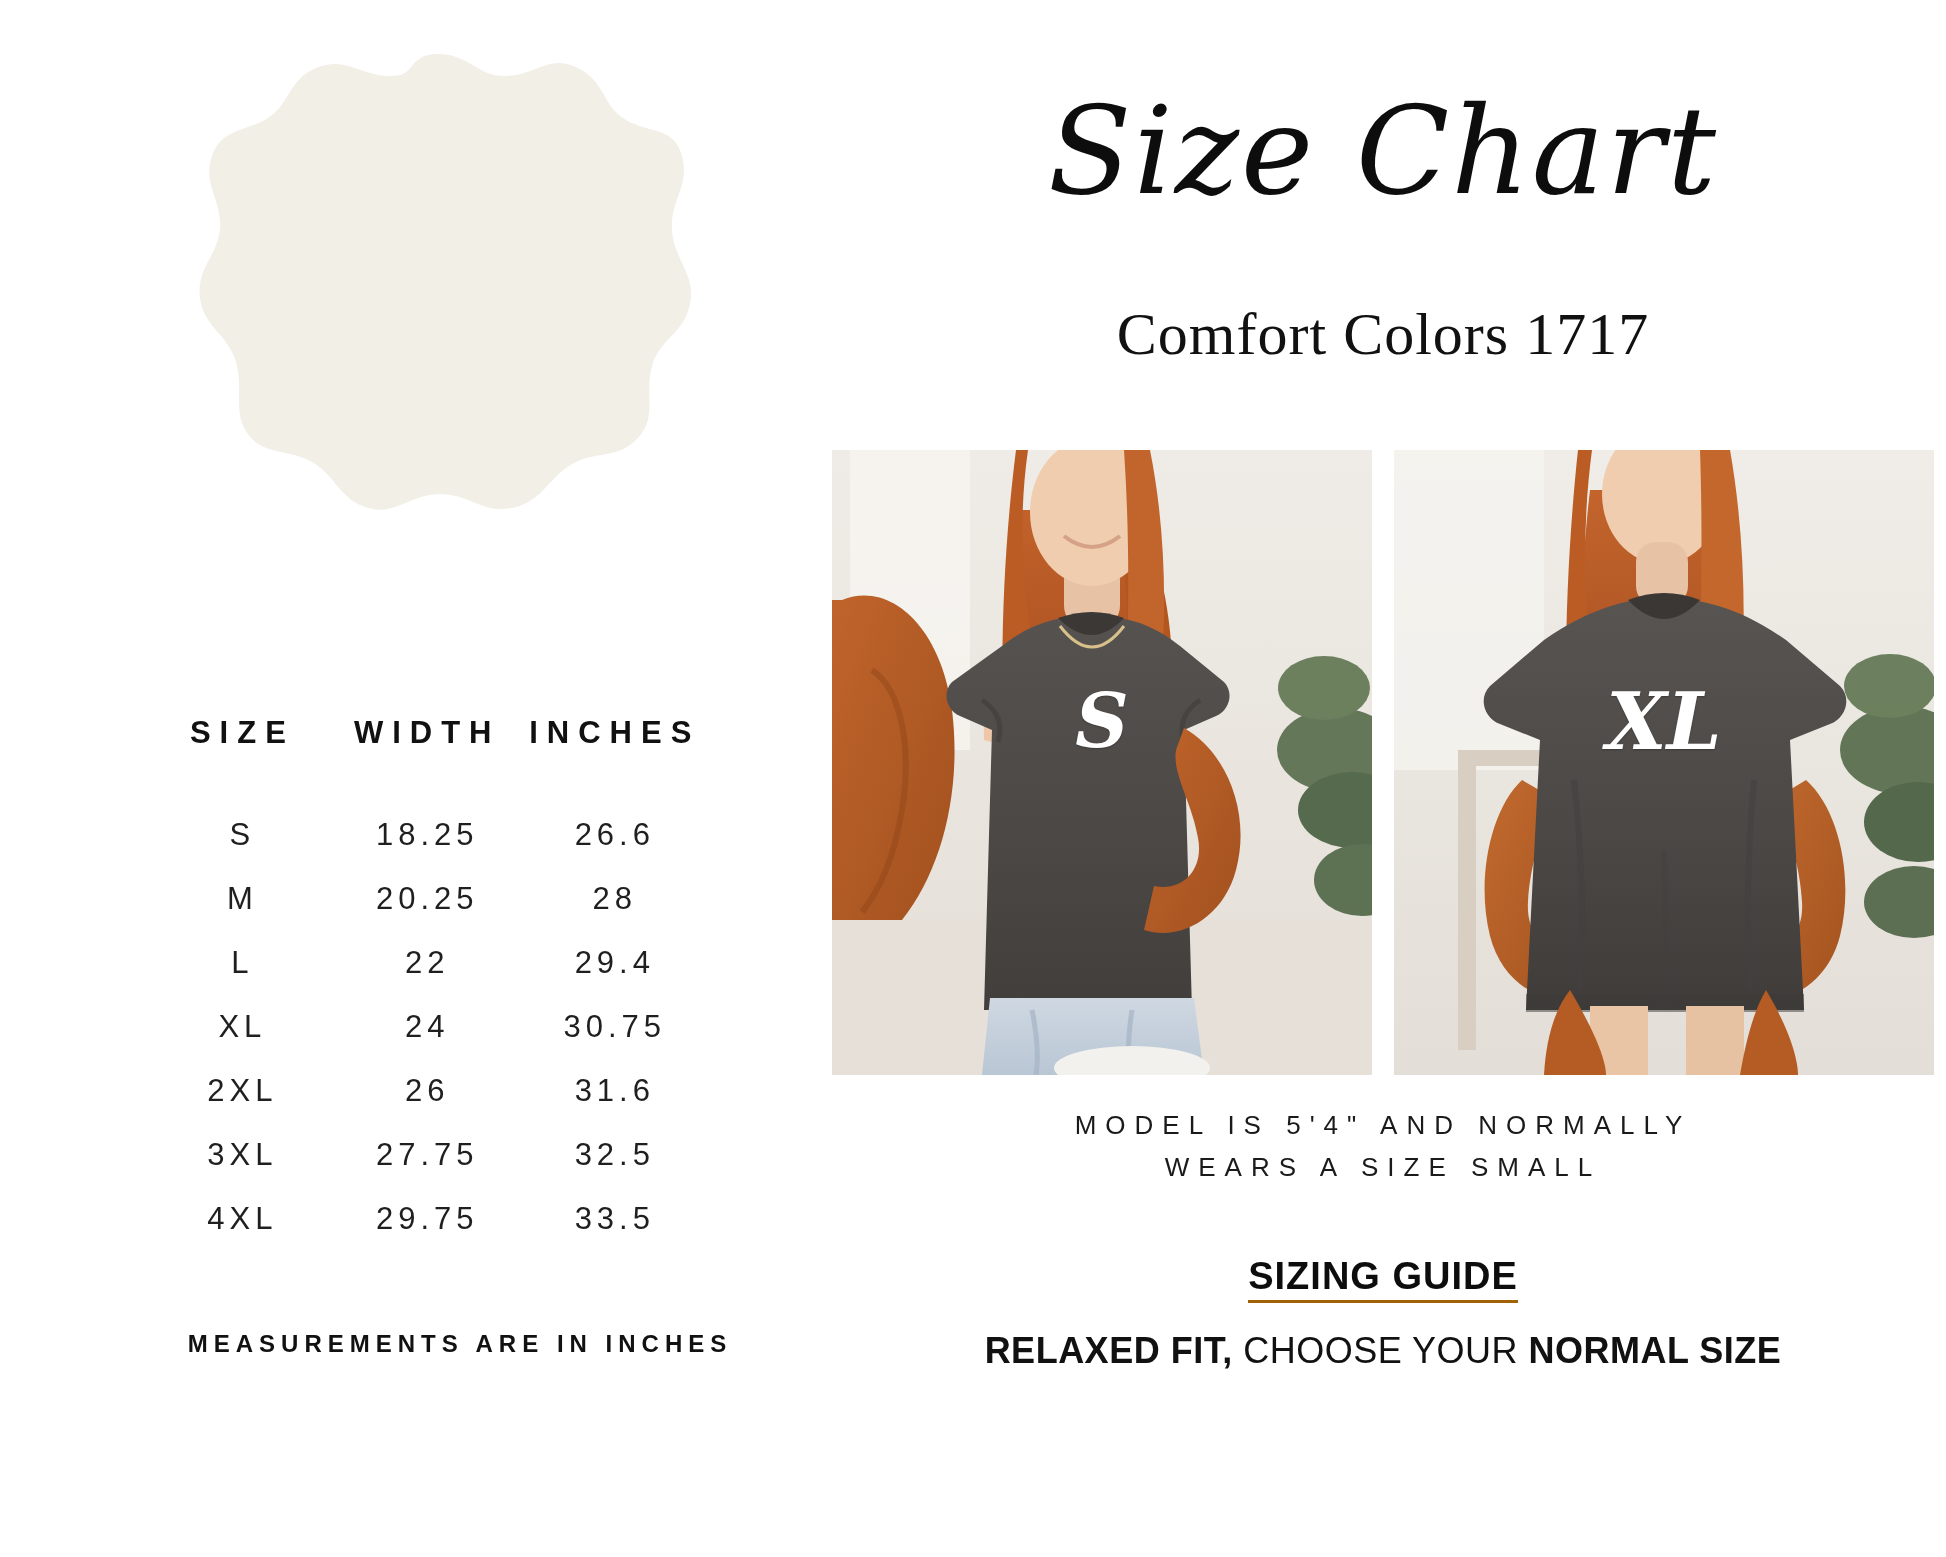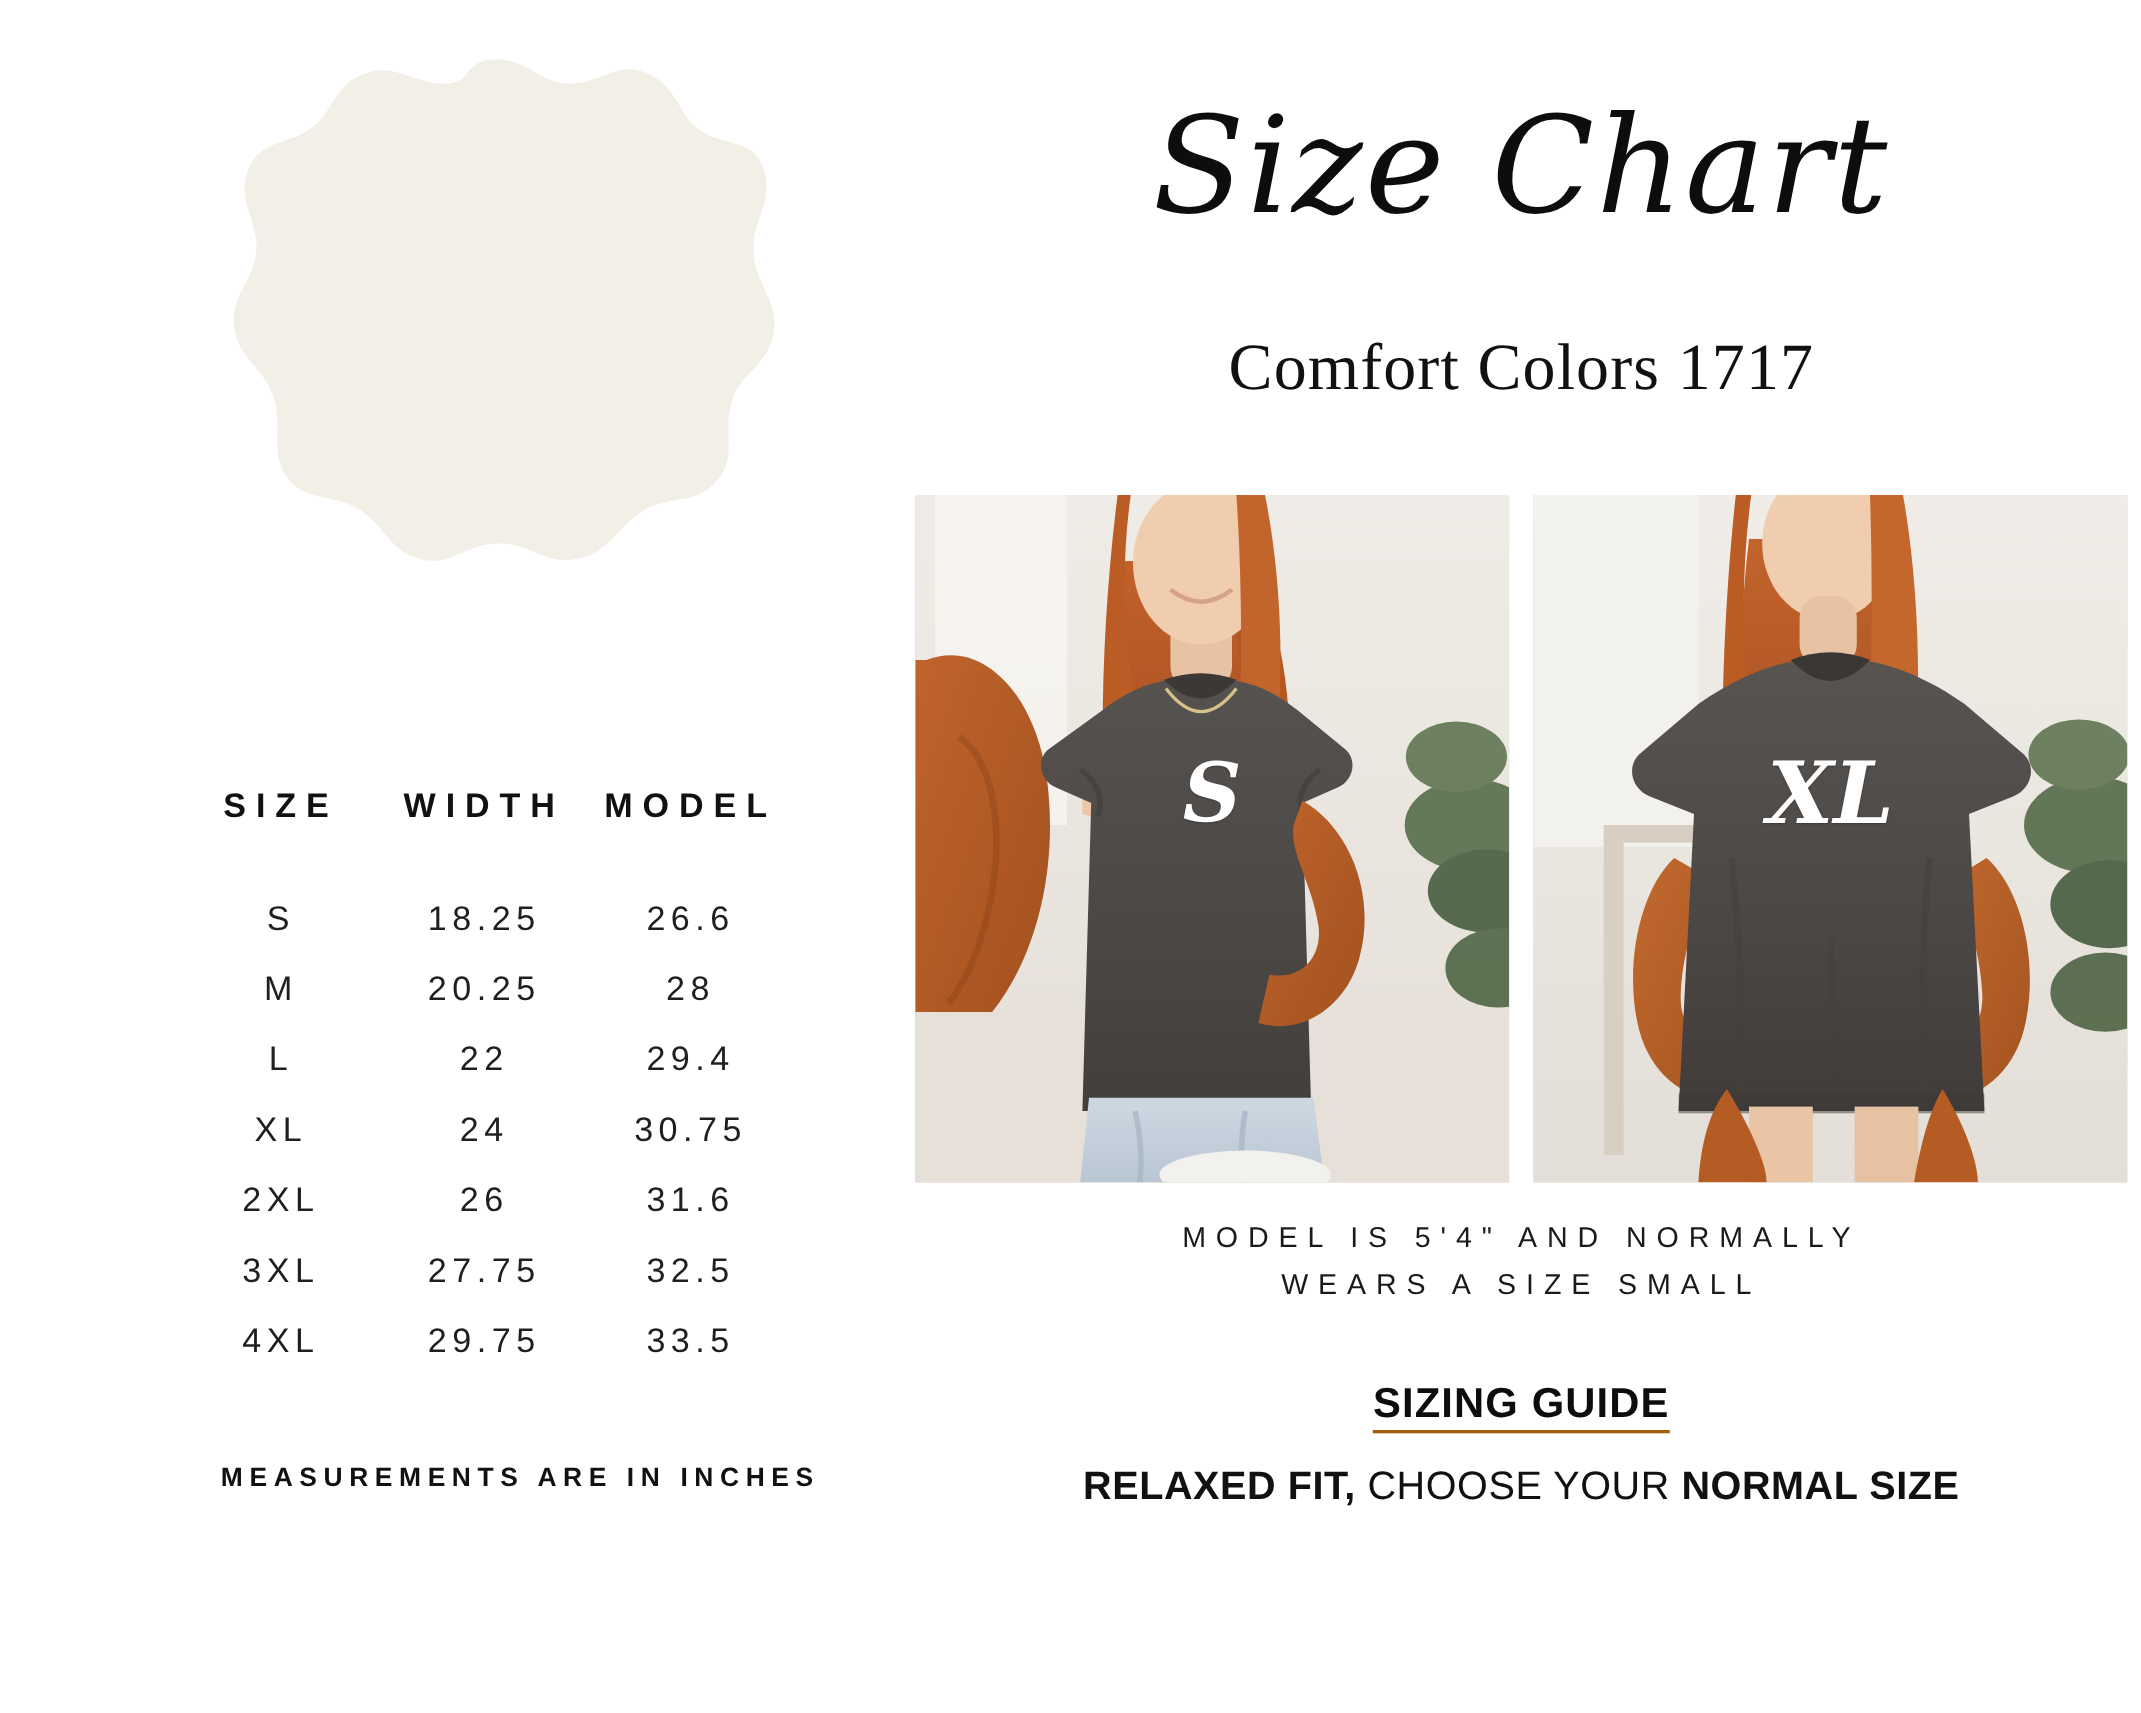--- a/index.html
+++ b/index.html
@@ -19,21 +19,21 @@
   .page {
     position: relative;
     width: 1946px;
     height: 1557px;
     background: #ffffff;
   }
 
   
   .left-col {
     position: absolute;
-    left: 13px;
+    left: 0;
     top: 0;
     width: 820px;
     height: 1163px;
   }
 
   
   .blob-wrap {
     position: absolute;
     left: 178px;
     top: 48px;
@@ -242,21 +242,21 @@
       <table class="size-table">
         <colgroup>
           <col class="c-size">
             <col class="c-width">
             <col class="c-length">
         </colgroup>
         <thead>
           <tr>
             <th>SIZE</th>
             <th>WIDTH</th>
-            <th>MODEL</th>
+            <th>INCHES</th>
           </tr>
         </thead>
         <tbody>
           <tr>
             <td>S</td>
             <td>18.25</td>
             <td>26.6</td>
           </tr>
           <tr>
             <td>M</td>

